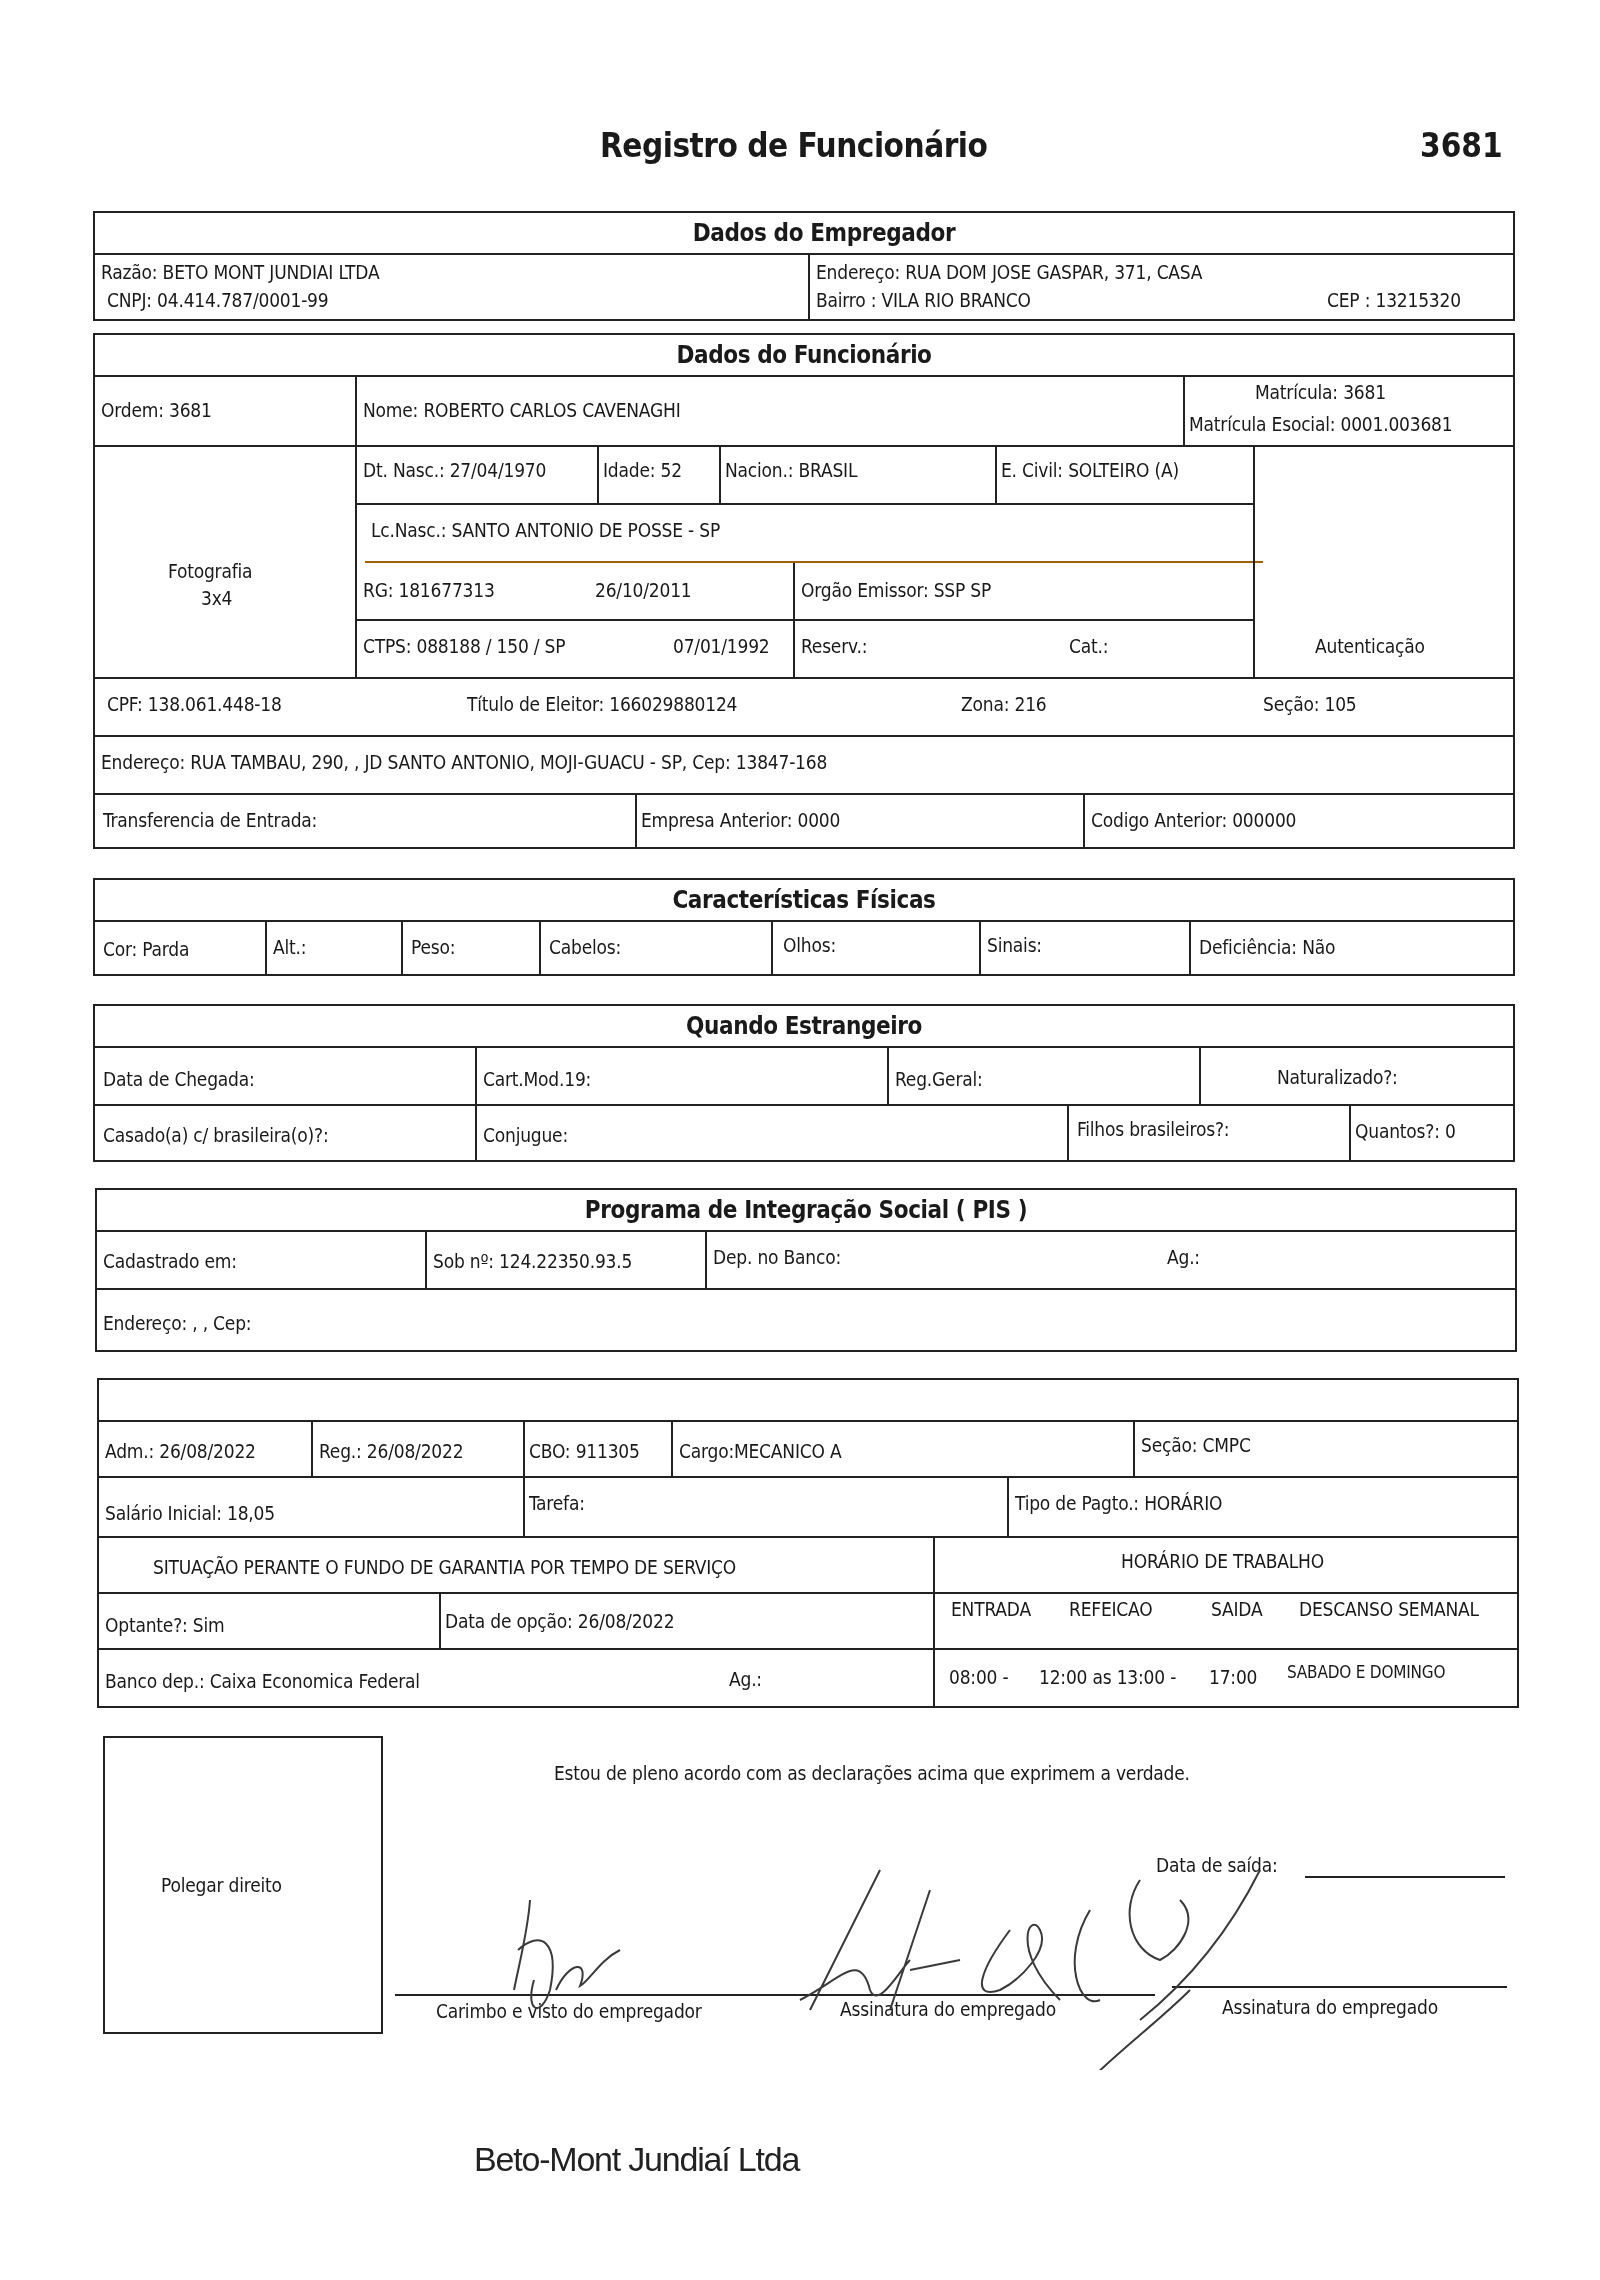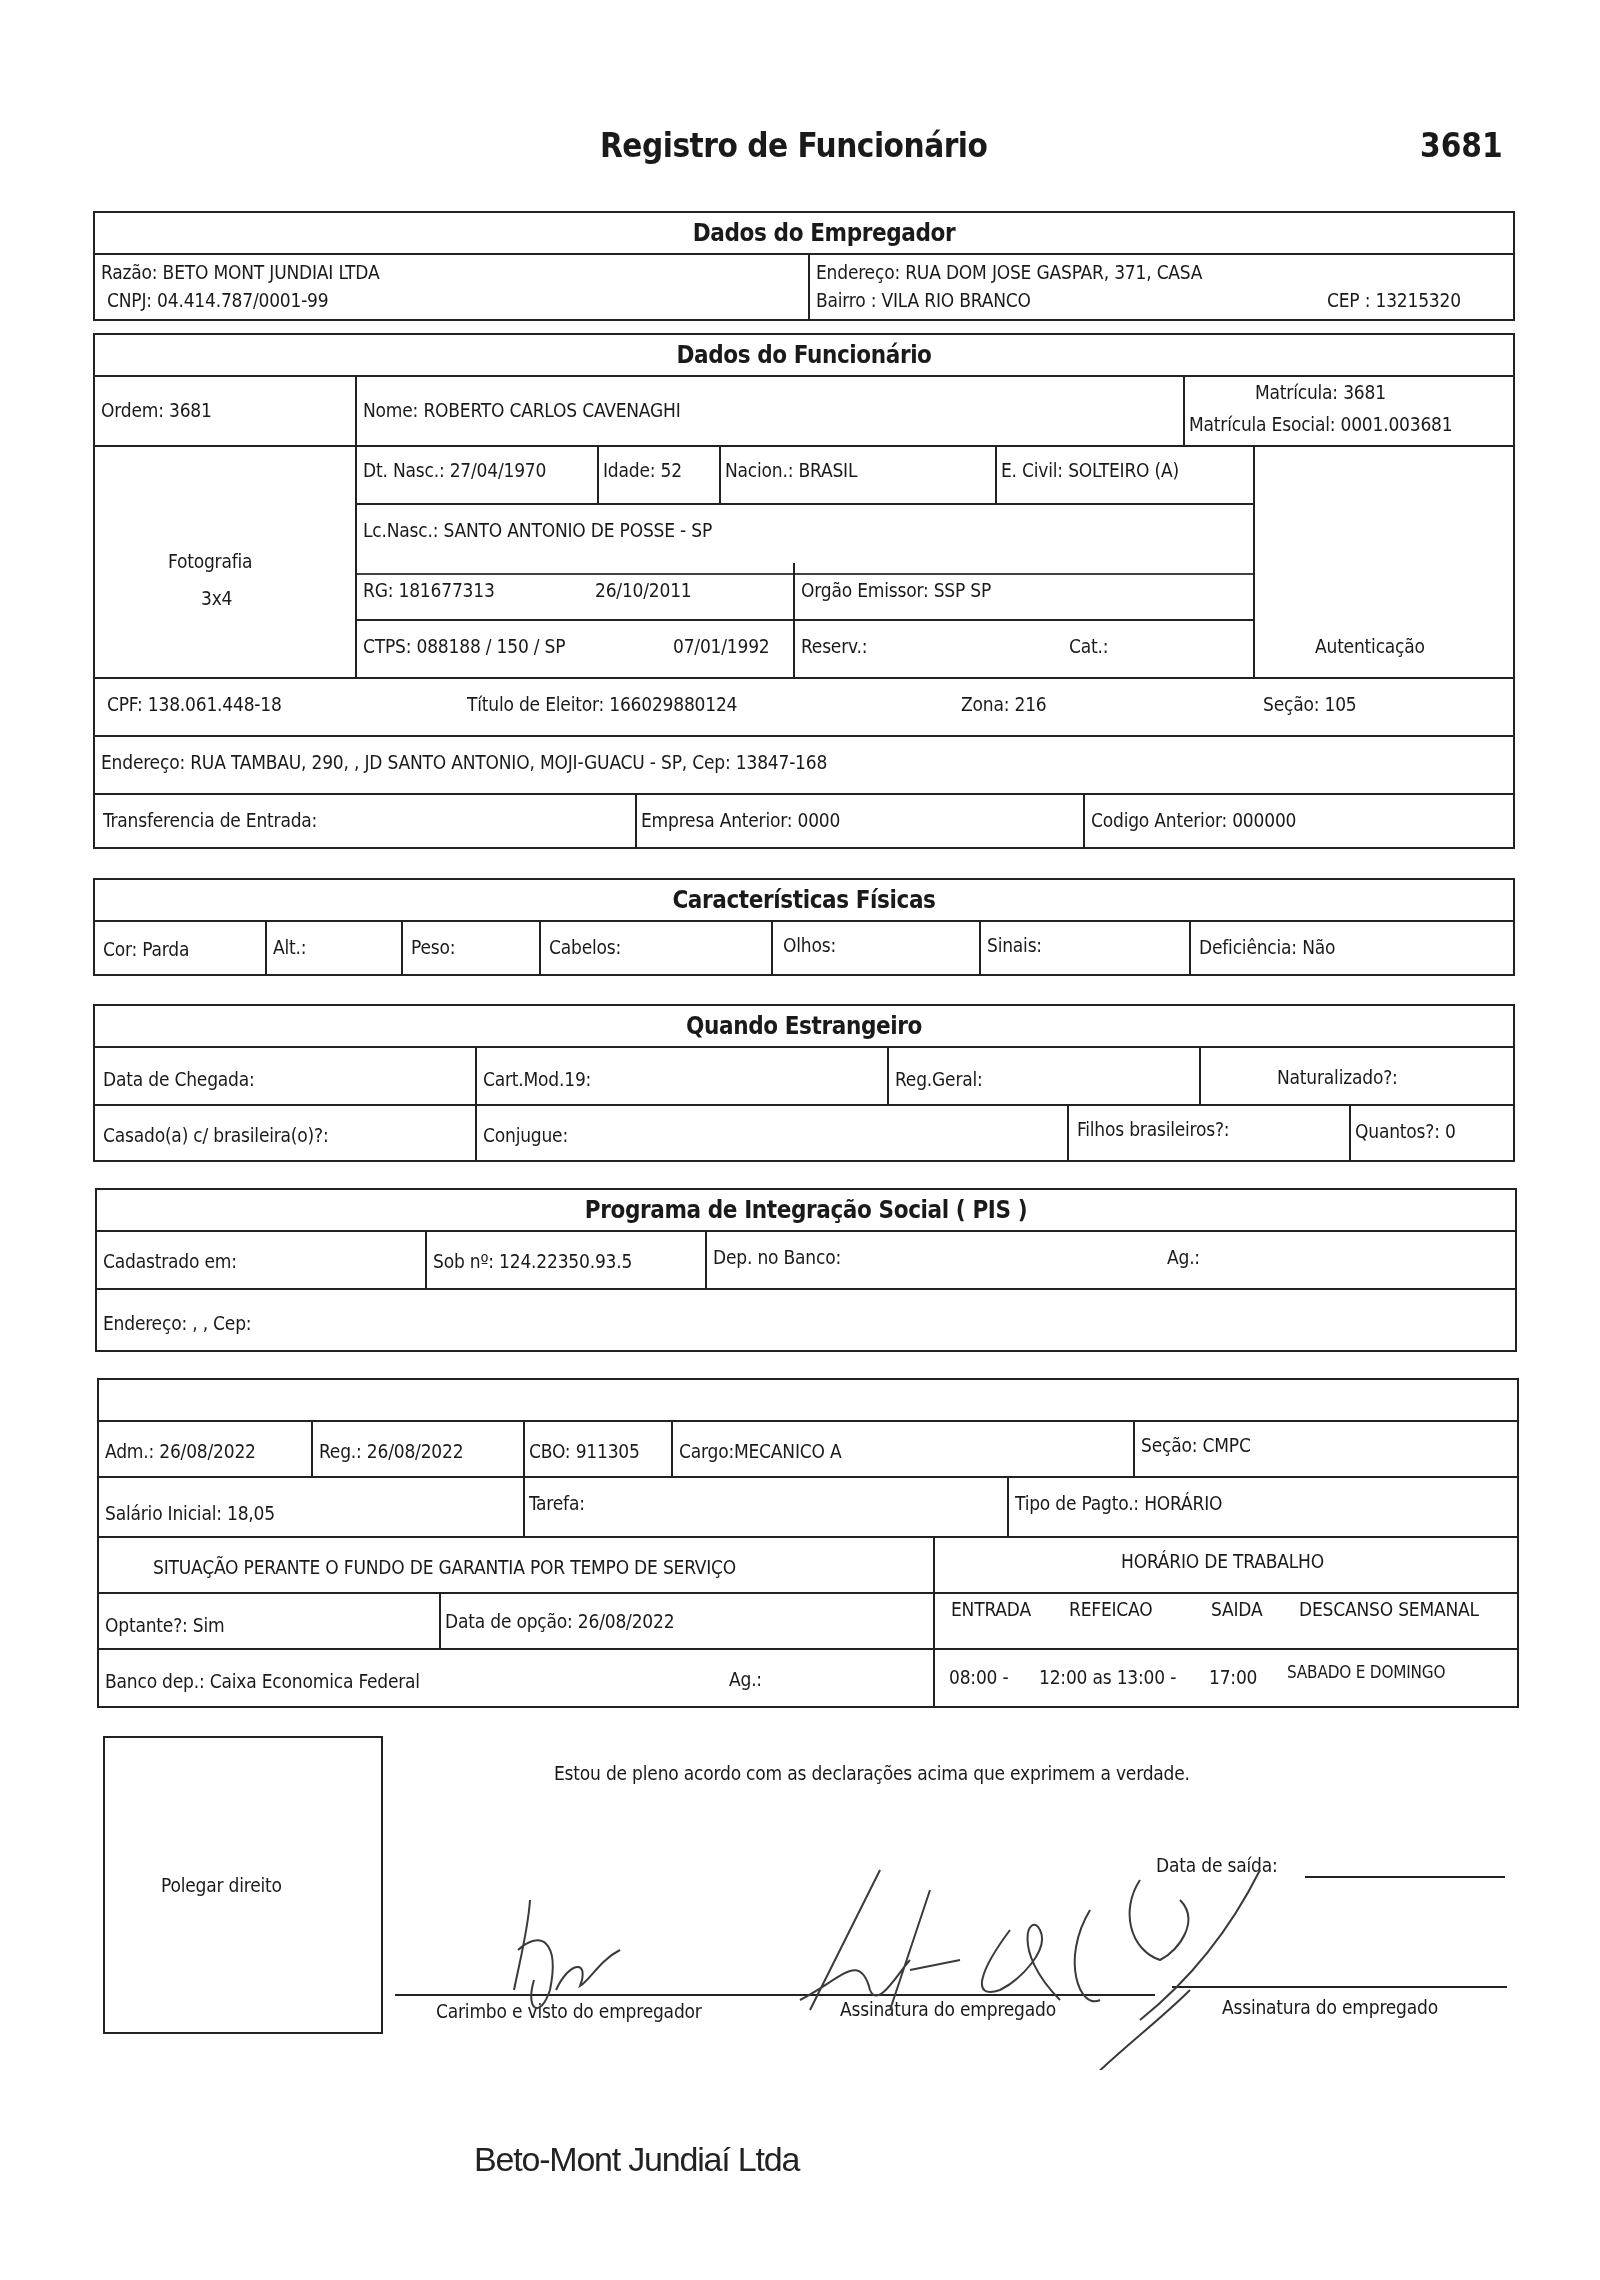--- a/index.html
+++ b/index.html
@@ -50,41 +50,41 @@
       <span class="t" style="left:6px; top:22px;">Nome: ROBERTO CARLOS CAVENAGHI</span>
     </div>
     <div class="cell" style="left:1088px; right:0; width:auto;">
       <span class="t" style="left:70px; top:4px;">Matrícula: 3681</span>
       <span class="t" style="left:4px; top:36px;">Matrícula Esocial: 0001.003681</span>
     </div>
   </div>
 
   <div class="row" style="top:110px; height:232px;">
     <div class="cell" style="left:0; width:260px;">
-      <span class="t" style="left:73px; top:103px;">Fotografia</span>
+      <span class="t" style="left:73px; top:113px;">Fotografia</span>
       <span class="t" style="left:106px; top:140px;">3x4</span>
     </div>
     <div class="cell" style="left:260px; width:898px;">
 
       <div class="abs" style="left:0; top:0; width:898px; height:58px; border-bottom:2px solid #222; box-sizing:border-box;">
         <div class="cell" style="left:0; width:240px;">
             <span class="t" style="left:6px; top:12px;">Dt. Nasc.: 27/04/1970</span>
           </div>
         <div class="cell" style="left:240px; width:122px;">
             <span class="t" style="left:4px; top:12px;">Idade: 52</span>
           </div>
         <div class="cell" style="left:362px; width:276px;">
             <span class="t" style="left:4px; top:12px;">Nacion.: BRASIL</span>
           </div>
         <div class="cell" style="left:638px; width:260px;">
             <span class="t" style="left:4px; top:12px;">E. Civil: SOLTEIRO (A)</span>
           </div>
       </div>
 
-      <div class="abs" style="left:0; top:58px; width:898px; height:70px; border-bottom:2px solid #404040; box-sizing:border-box;">
+      <div class="abs" style="left:8px; top:58px; width:898px; height:58px; border-bottom:2px solid #a16207; box-sizing:border-box;">
         <span class="t" style="left:6px; top:14px;">Lc.Nasc.: SANTO ANTONIO DE POSSE - SP</span>
       </div>
 
       <div class="abs" style="left:0; top:116px; width:898px; height:58px; border-bottom:2px solid #222; box-sizing:border-box;">
         <div class="cell" style="left:0; width:436px;">
           <span class="t" style="left:6px; top:16px;">RG: 181677313</span>
           <span class="t" style="left:238px; top:16px;">26/10/2011</span>
         </div>
         <div class="cell" style="left:436px; width:462px;">
             <span class="t" style="left:6px; top:16px;">Orgão Emissor: SSP SP</span>

